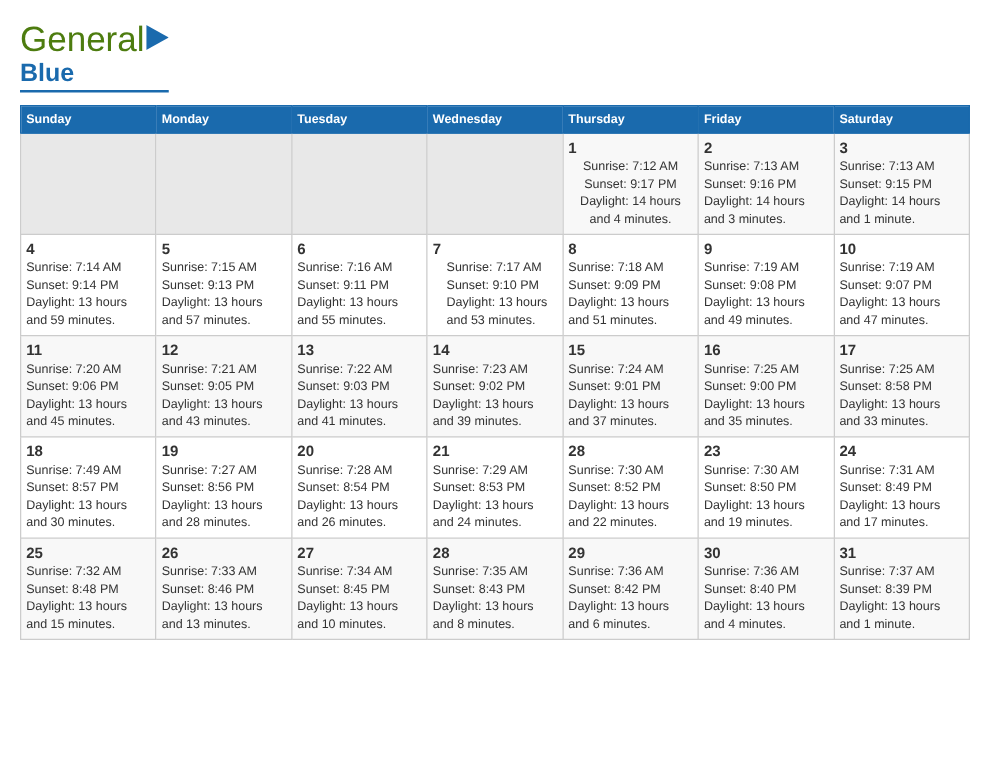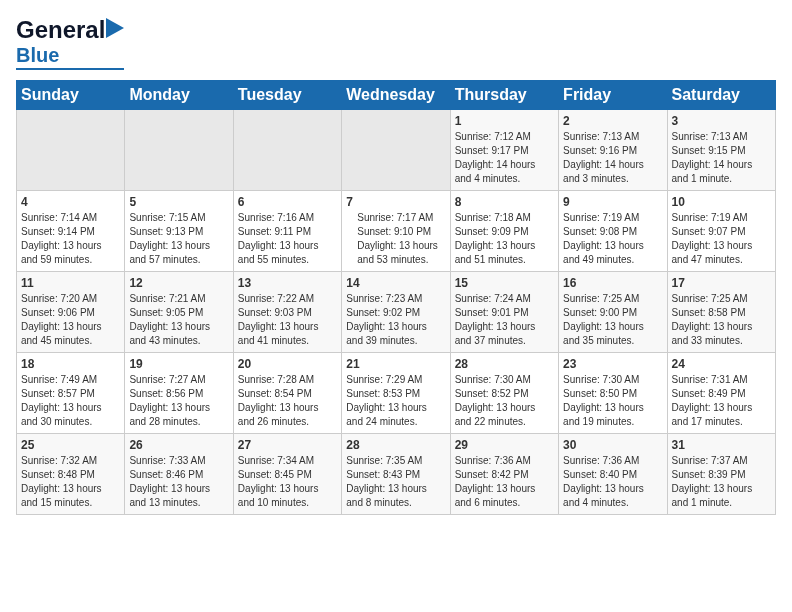--- a/index.html
+++ b/index.html
@@ -36,21 +36,21 @@
     table {
       width: 100%;
       border-collapse: collapse;
       font-size: 11px;
     }
     thead tr th {
       background-color: #1a6aad;
       color: #fff;
       padding: 5px 4px;
       text-align: left;
-      font-size: 16px;
+      font-size: 10px;
       font-weight: bold;
       border: 1px solid #1a6aad;
     }
     tbody tr td {
       border: 1px solid #ccc;
       padding: 4px;
       vertical-align: top;
       width: calc(100% / 7);
       min-height: 80px;
       background: #fff;
@@ -72,21 +72,21 @@
       color: #333;
       line-height: 1.4;
     }
     .empty-cell {
       background: #e8e8e8 !important;
     }
     .logo-wrapper {
       display: flex;
       align-items: center;
     }
-    .logo-g { color: #0f172a; font-size: 24px; font-weight: bold; }
+    .logo-g { color: #4d7c0f; font-size: 28px; font-weight: normal; }
     .logo-b { color: #1a6aad; font-size: 20px; font-weight: bold; }
     .logo-underline {
       height: 2px;
       background: #1a6aad;
       margin-top: 1px;
       width: 100%;
     }
   </style>
 </head>
 <body>
@@ -125,21 +125,21 @@
       </tr>
   </thead>
   <tbody id="calendar-body">
   <tr>
         <td class="empty-cell"></td>
         <td class="empty-cell"></td>
         <td class="empty-cell"></td>
         <td class="empty-cell"></td>
         <td>
           <div class="day-num">1</div>
-          <div class="day-info" style="white-space: pre-line;">Sunrise: 7:12 AM
+          <div class="day-info" style="white-space: pre-line; text-align: center;">Sunrise: 7:12 AM
 Sunset: 9:17 PM
 Daylight: 14 hours and 4 minutes.</div>
         </td>
         <td>
           <div class="day-num">2</div>
           <div class="day-info" style="white-space: pre-line;">Sunrise: 7:13 AM
 Sunset: 9:16 PM
 Daylight: 14 hours and 3 minutes.</div>
         </td>
         <td>

